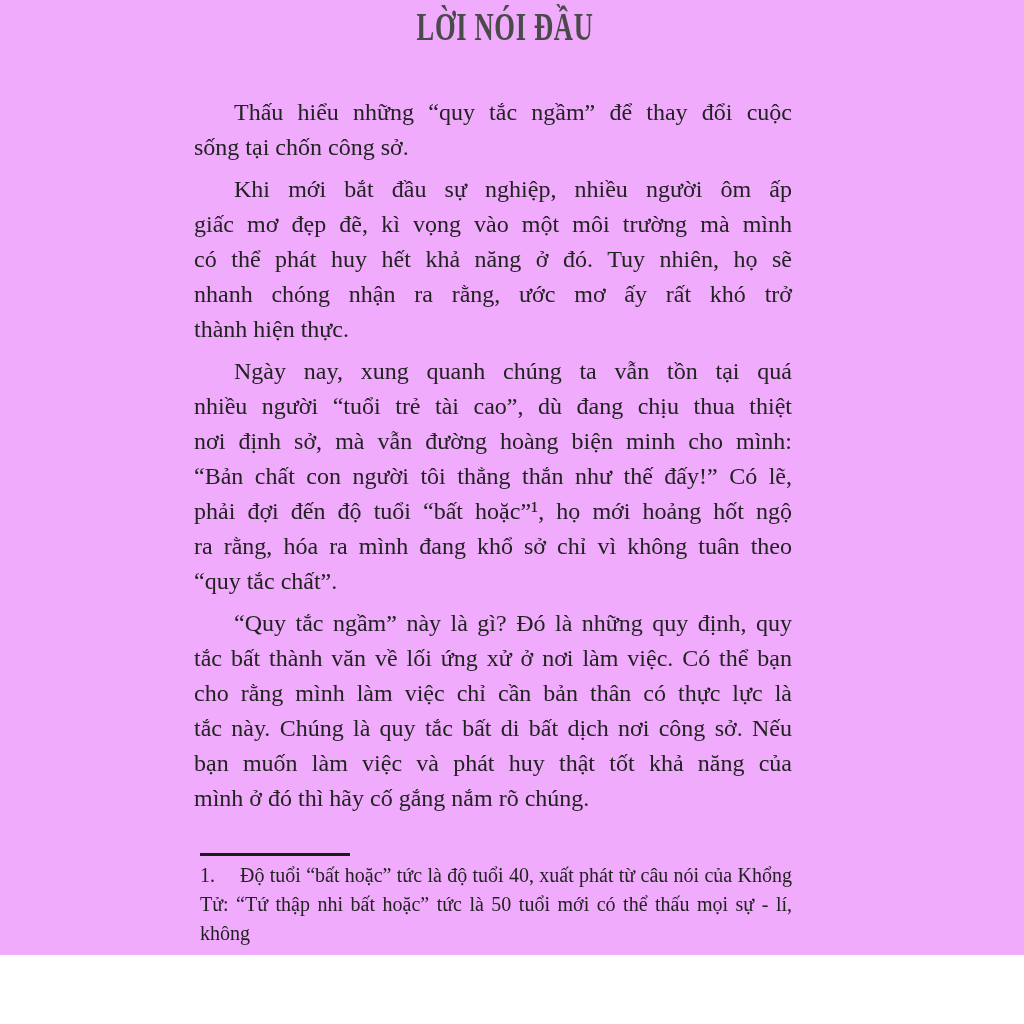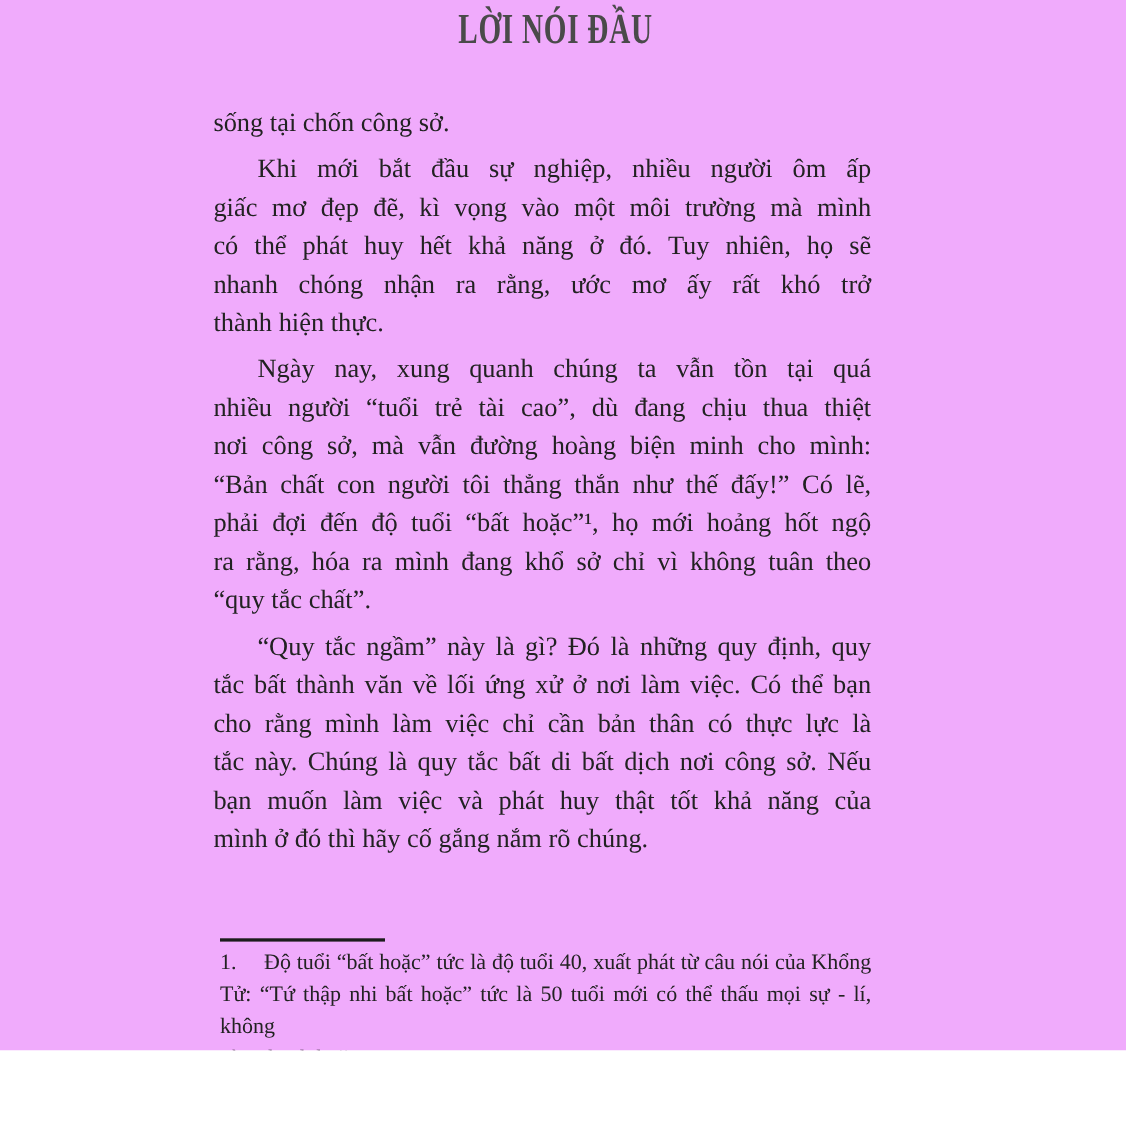--- a/index.html
+++ b/index.html
@@ -74,33 +74,34 @@
 </style>
 </head>
 <body>
 
 <div class="page">
 
   <div class="title">LỜI NÓI ĐẦU</div>
 
   <div class="body-text">
       <div class="para">
+        <div class="line first">Thấu hiểu những “quy tắc ngầm” để thay đổi cuộc</div>
         <div class="line last">sống tại chốn công sở.</div>
       </div>
       <div class="para">
         <div class="line first">Khi mới bắt đầu sự nghiệp, nhiều người ôm ấp</div>
         <div class="line">giấc mơ đẹp đẽ, kì vọng vào một môi trường mà mình</div>
         <div class="line">có thể phát huy hết khả năng ở đó. Tuy nhiên, họ sẽ</div>
         <div class="line">nhanh chóng nhận ra rằng, ước mơ ấy rất khó trở</div>
         <div class="line last">thành hiện thực.</div>
       </div>
       <div class="para">
         <div class="line first">Ngày nay, xung quanh chúng ta vẫn tồn tại quá</div>
         <div class="line">nhiều người “tuổi trẻ tài cao”, dù đang chịu thua thiệt</div>
-        <div class="line">nơi công sở, mà vẫn đường hoàng biện minh cho mình:</div>
+        <div class="line">nơi định sở, mà vẫn đường hoàng biện minh cho mình:</div>
         <div class="line">“Bản chất con người tôi thẳng thắn như thế đấy!” Có lẽ,</div>
         <div class="line">phải đợi đến độ tuổi “bất hoặc”¹, họ mới hoảng hốt ngộ</div>
         <div class="line">ra rằng, hóa ra mình đang khổ sở chỉ vì không tuân theo</div>
         <div class="line last">“quy tắc chất”.</div>
       </div>
       <div class="para">
         <div class="line first">“Quy tắc ngầm” này là gì? Đó là những quy định, quy</div>
         <div class="line">tắc bất thành văn về lối ứng xử ở nơi làm việc. Có thể bạn</div>
         <div class="line">cho rằng mình làm việc chỉ cần bản thân có thực lực là</div>
         <div class="line">tắc này. Chúng là quy tắc bất di bất dịch nơi công sở. Nếu</div>

